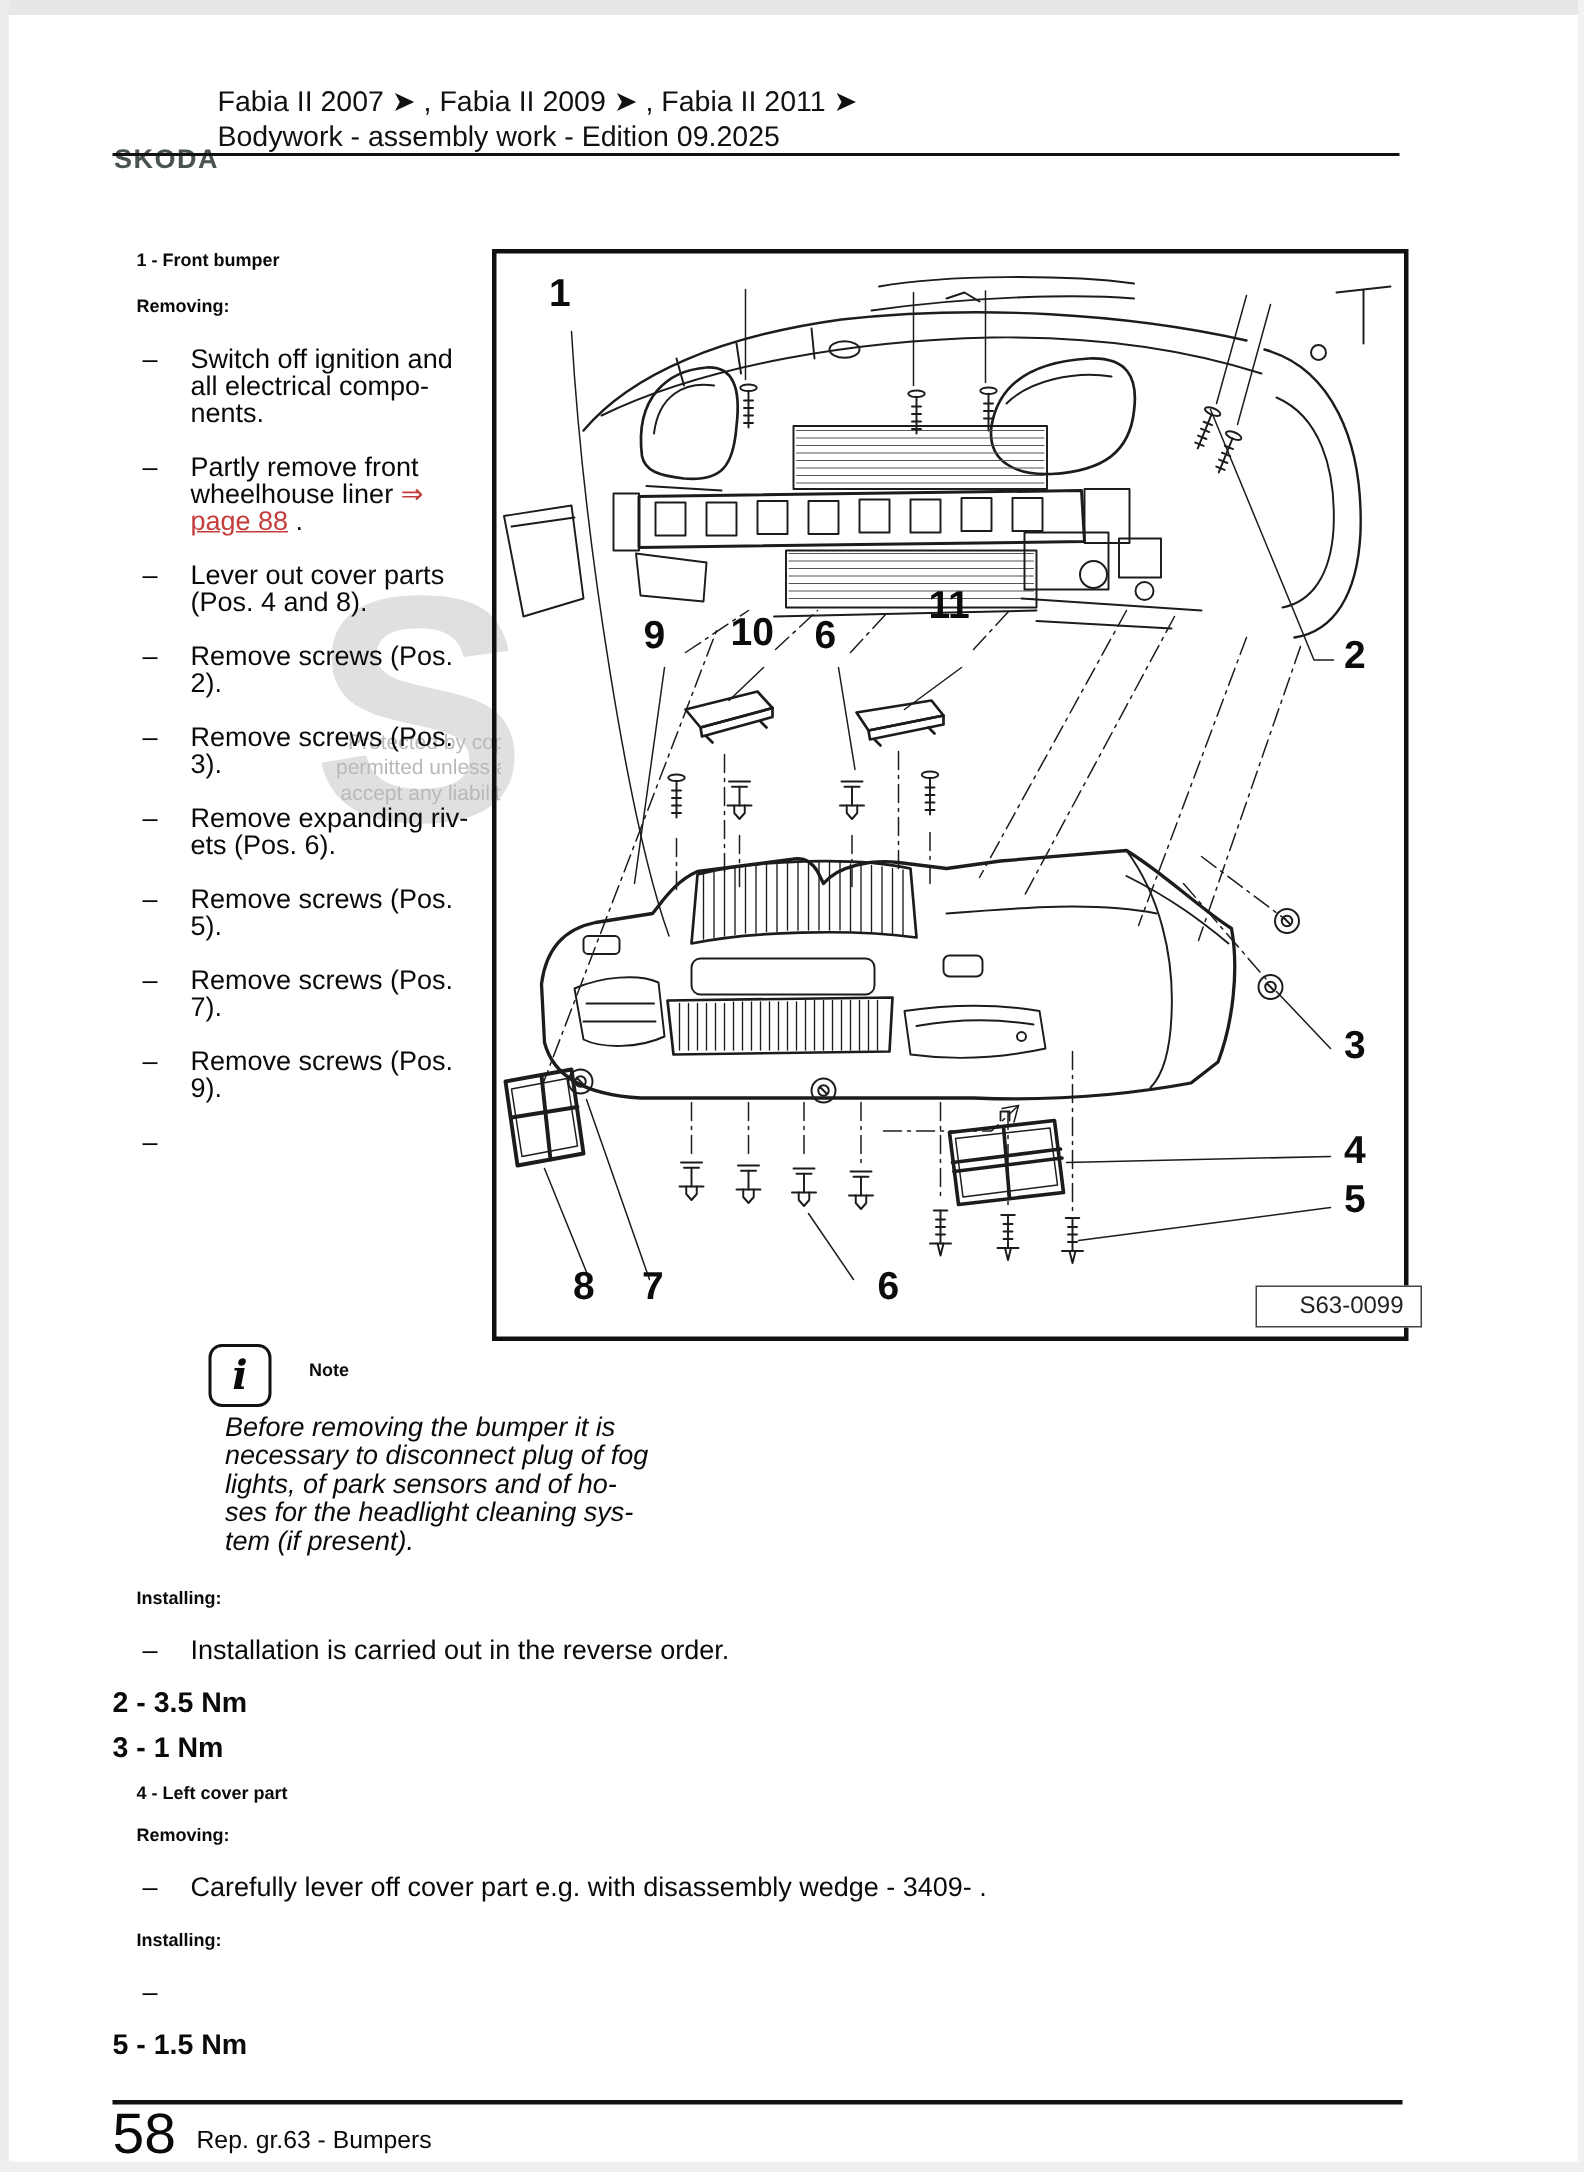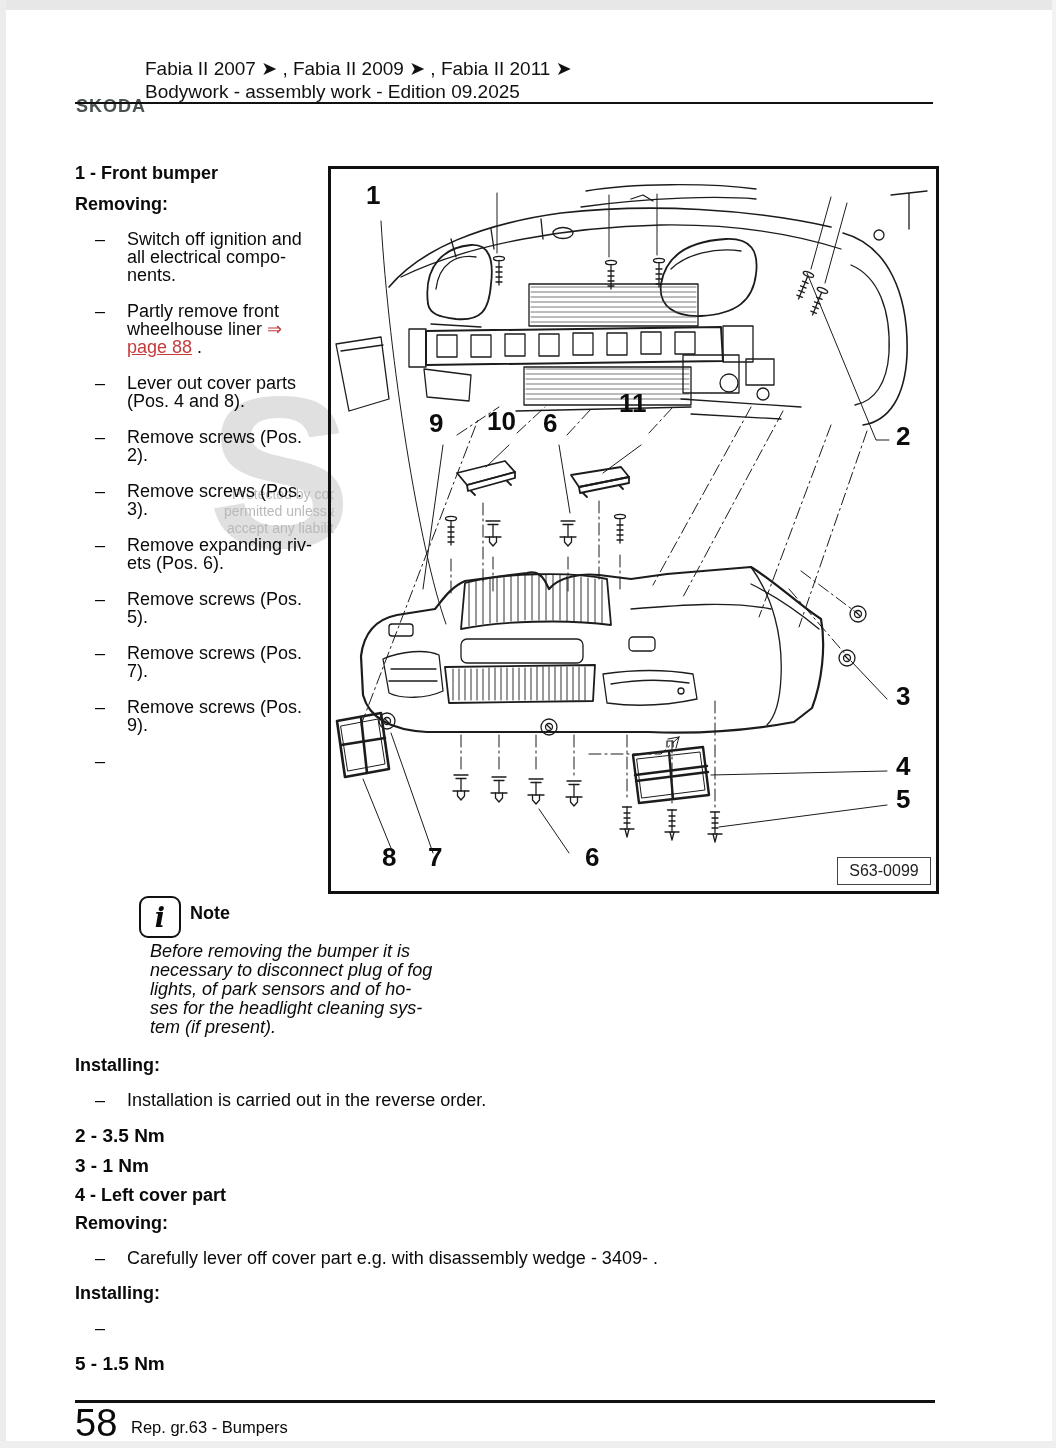--- a/index.html
+++ b/index.html
@@ -10,21 +10,21 @@
   
   .logo{font-weight:bold;font-size:18px;letter-spacing:1px;color:#4a544f;}
   .hline{font-size:19px;line-height:22px;color:#111;}
   .rule{background:#111;}
   
   .wm-letter{font-size:215px;font-weight:bold;color:#e0e0e0;line-height:1;z-index:0;}
   .wm-text{overflow:hidden;z-index:0;color:#b9b9b9;font-size:14px;line-height:17px;}
   .wm-text div{white-space:nowrap;}
   
   .col{z-index:2;}
-  .h-bold{font-weight:bold;font-size:18px;line-height:19px;}
+  .h-bold{font-weight:bold;font-size:12px;line-height:19px;margin-left:16px;}
   .li{display:flex;padding-left:20px;margin-bottom:18px;font-size:18px;line-height:18px;}
   .li .dash{width:32px;flex:none;}
   .li-text{white-space:pre-line;}
   .red{color:#c43c3c;text-decoration:none;}
   a.red{text-decoration:underline;cursor:pointer;}
   
   .diagram-box{border:3px solid #101010;z-index:1;background:transparent;}
   .callout{position:absolute;font-weight:bold;font-size:26px;line-height:26px;z-index:3;color:#0c0c0c;}
   .figbox{border:1.5px solid #444;font-size:16px;color:#222;display:flex;
           align-items:center;justify-content:center;z-index:3;background:#fff;}
@@ -302,21 +302,21 @@
         <path d="M120,390 V424 M162,388 V424 M237,388 V422 M289,386 V420"></path>
         <path d="M130,566 V600 M168,566 V602 M205,566 V604 M243,566 V606"></path>
         <path d="M296,566 V632 M341,572 V636 M384,532 V638"></path>
         <path d="M470,402 L526,444 M458,420 L515,486"></path>
         <path d="M258,585 L330,585 L348,568"></path>
       </g>
       <path d="M348,568 l-11,2 m11,-2 l-3,11" class="thin"></path>
     </svg>
 
     
-    <div class="figbox" style="position:absolute;left:506px;top:688px;width:92px;height:26px;">
+    <div class="figbox" style="position:absolute;left:506px;top:688px;width:92px;height:26px;padding-left:17px;">
       <span>S63-0099</span>
     </div>
   </div>
 
   <span class="callout" style="left:366px;top:182px;">1</span>
   <span class="callout" style="left:896px;top:423px;">2</span>
   <span class="callout" style="left:429px;top:410px;">9</span>
   <span class="callout" style="left:487px;top:408px;">10</span>
   <span class="callout" style="left:543px;top:410px;">6</span>
   <span class="callout" style="left:619px;top:390px;">11</span>

